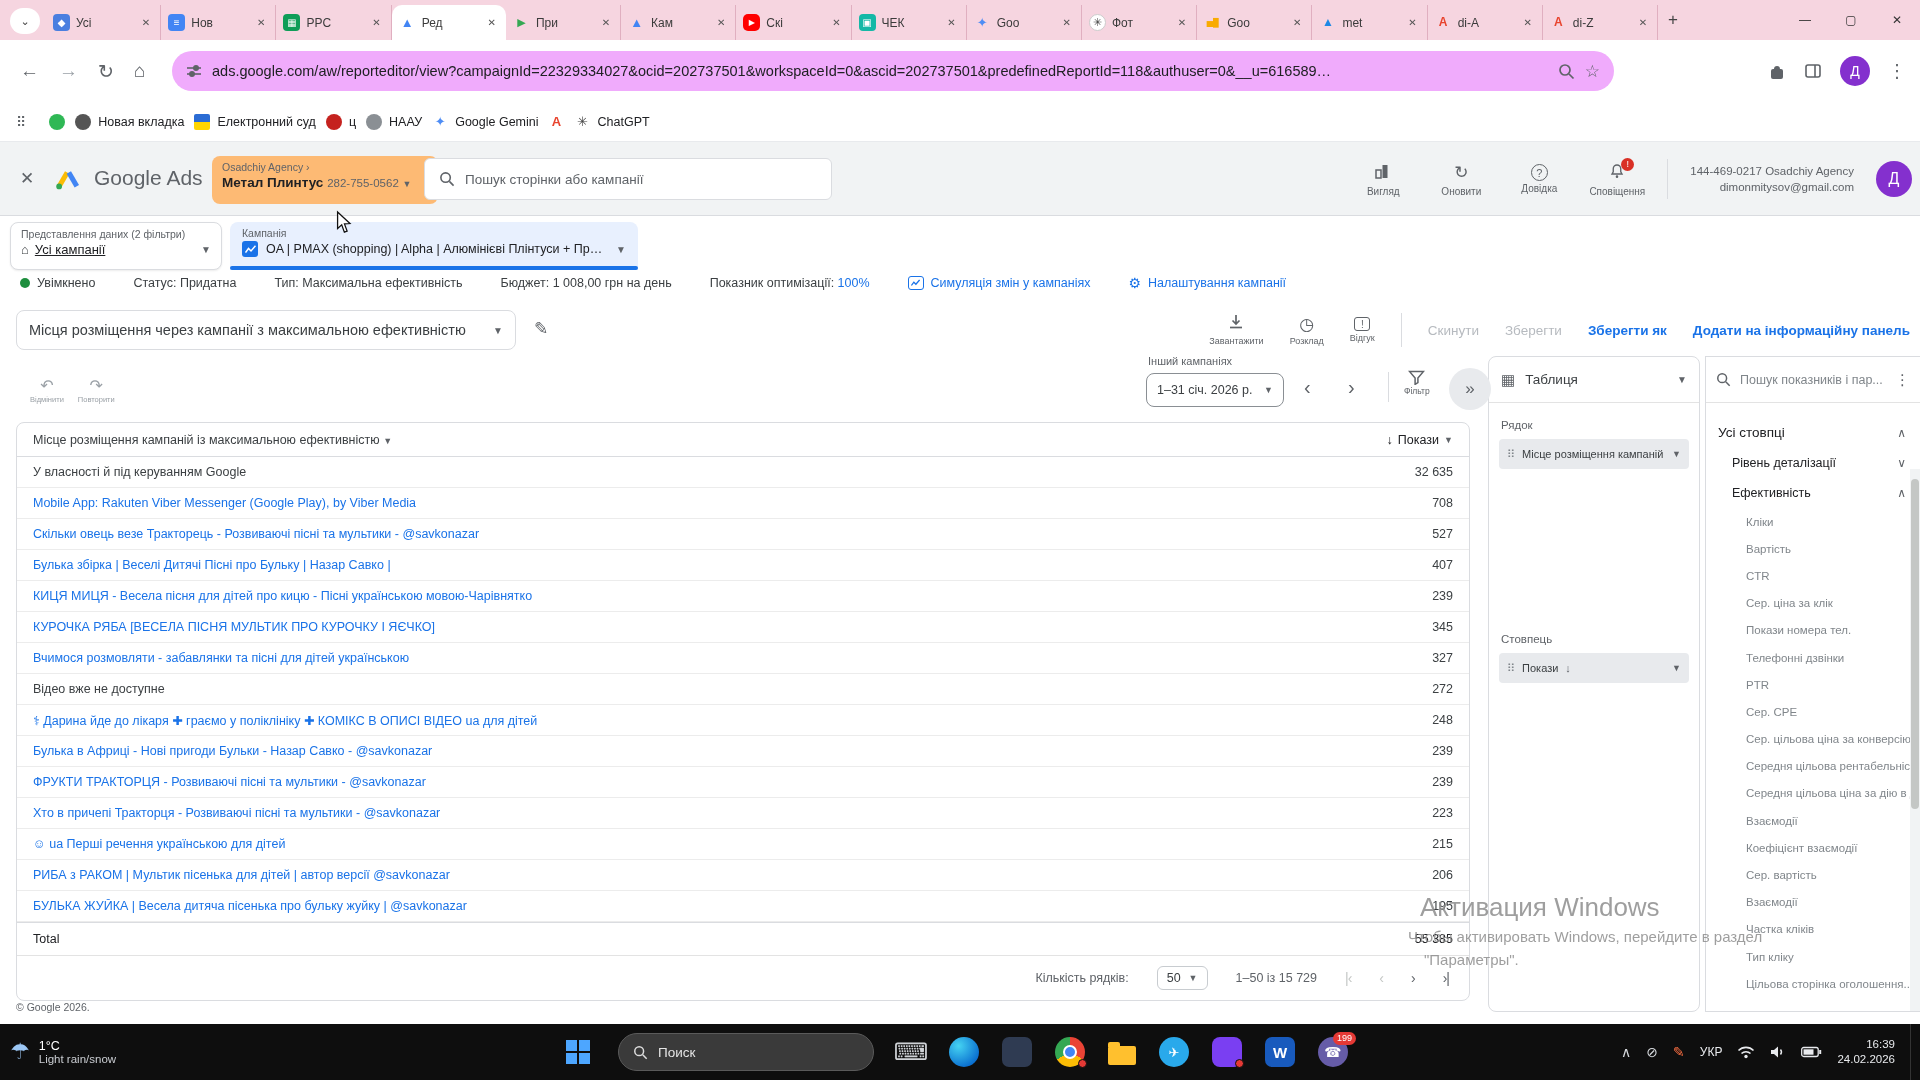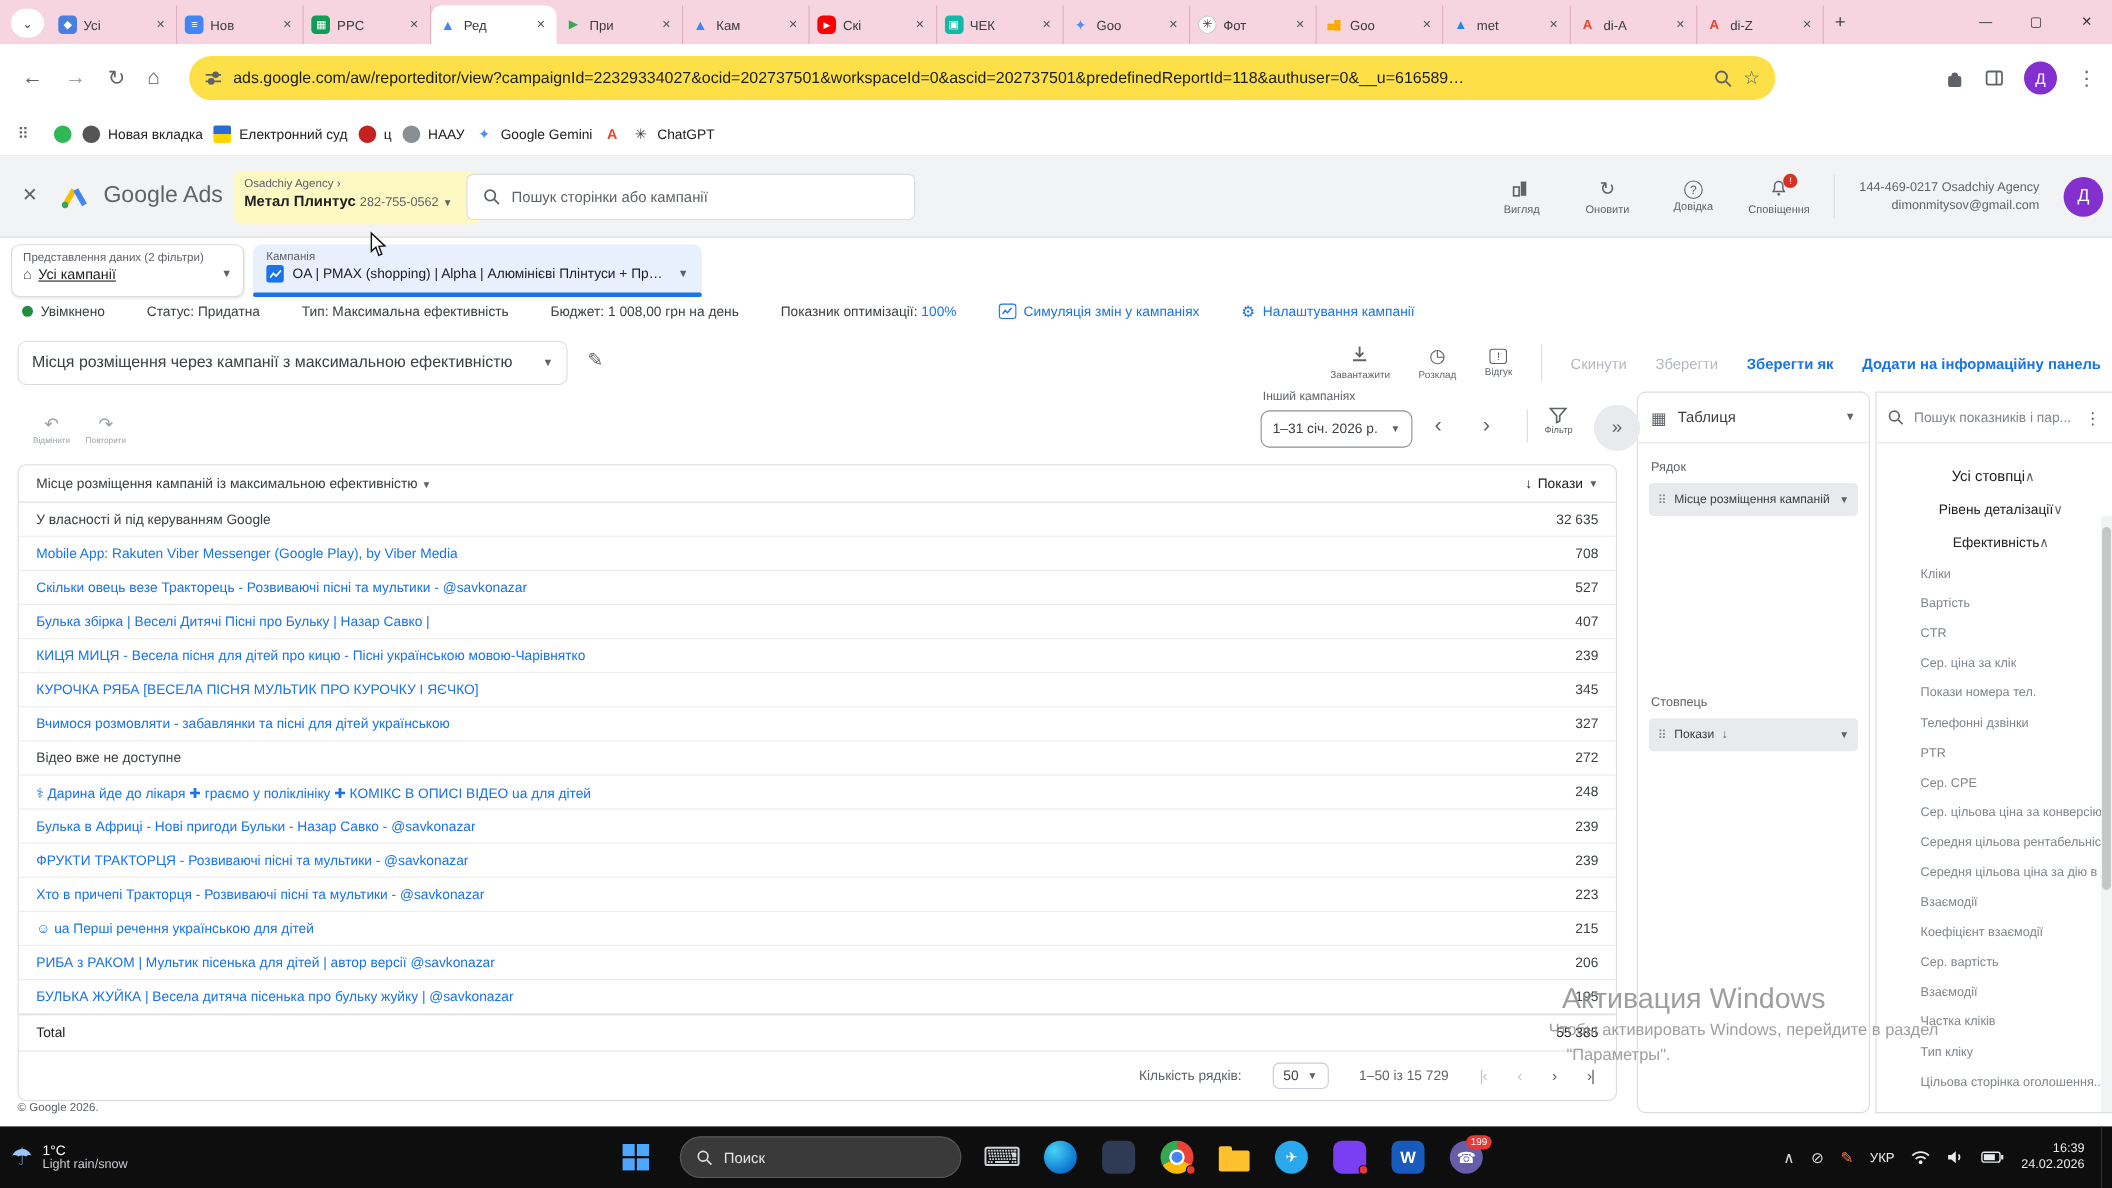--- a/index.html
+++ b/index.html
@@ -31,21 +31,21 @@
   .meteo-icon{background:transparent;color:#1e88e5;font-size:12px;}
   .dia-icon{background:transparent;color:#e8442e;font-weight:bold;font-size:12px;}
   .newtab-btn{position:absolute;left:1668px;top:10px;font-size:17px;color:#444;}
   .winctl{position:absolute;right:0;top:0;display:flex;height:40px;}
   .winctl span{width:46px;display:flex;align-items:center;justify-content:center;font-size:12px;color:#333;}
 
   
   .toolbar{position:absolute;left:0;top:40px;width:1920px;height:62px;background:#fff;display:flex;align-items:center;}
   .navbtn{font-size:19px;color:#5f6368;margin-left:20px;}
   .navbtn.fwd{color:#9aa0a6;}
-  .omnibox{position:absolute;left:172px;top:51px;width:1442px;height:40px;border-radius:20px;background:#fde047;
+  .omnibox{position:absolute;left:172px;top:51px;width:1442px;height:40px;border-radius:20px;background:#f0abfc;
     display:flex;align-items:center;padding:0 14px;gap:10px;}
   .url-text{font-size:14.5px;color:#202124;white-space:nowrap;overflow:hidden;flex:1;}
   .tb-icons{position:absolute;right:0;top:40px;height:62px;display:flex;align-items:center;gap:18px;padding-right:14px;}
   .tb-icons .g{color:#5f6368;font-size:18px;}
   .avatar-sm{width:30px;height:30px;border-radius:50%;background:#8430ce;color:#fff;display:flex;align-items:center;justify-content:center;font-size:14px;}
 
   
   .bookmarks{position:absolute;left:0;top:102px;width:1920px;height:40px;background:#fff;border-bottom:1px solid #e8eaed;
     display:flex;align-items:center;gap:22px;padding-left:16px;font-size:12.5px;color:#202124;}
   .bm{display:flex;align-items:center;gap:7px;}
@@ -58,21 +58,21 @@
   .gemini-bm{background:transparent;color:#4e8df5;font-size:13px;}
   .reda-icon{background:transparent;color:#e8442e;font-weight:bold;font-size:13px;}
   .chatgptbm-icon{background:transparent;color:#444;font-size:13px;}
   .grid-ic{color:#5f6368;font-size:14px;letter-spacing:1px;}
 
   
   .ads-header{position:absolute;left:0;top:142px;width:1920px;height:74px;background:#f1f3f4;border-bottom:1px solid #dadce0;}
   .close-x{position:absolute;left:20px;top:26px;font-size:17px;color:#5f6368;}
   .ads-logo{position:absolute;left:52px;top:22px;}
   .brand{position:absolute;left:94px;top:24px;font-size:21px;color:#5f6368;}
-  .acct-box{position:absolute;left:212px;top:14px;width:226px;height:48px;background:#fef9c3;border-radius:8px;padding:5px 10px;}
+  .acct-box{position:absolute;left:212px;top:14px;width:226px;height:48px;background:#fdba74;border-radius:8px;padding:5px 10px;}
   .acct-line1{font-size:10.5px;color:#5f6368;}
   .acct-line2{font-size:13.5px;color:#202124;font-weight:bold;margin-top:2px;white-space:nowrap;}
   .acct-id{font-weight:normal;font-size:11.5px;color:#5f6368;}
   .ads-search{position:absolute;left:424px;top:16px;width:408px;height:42px;background:#fff;border:1px solid #dadce0;border-radius:6px;
     display:flex;align-items:center;gap:10px;padding:0 14px;color:#5f6368;font-size:13.5px;}
   .hdr-right{position:absolute;right:8px;top:10px;display:flex;align-items:center;gap:22px;height:54px;}
   .hdr-ic{display:flex;flex-direction:column;align-items:center;gap:2px;color:#5f6368;font-size:10px;min-width:56px;}
   .hdr-ic .ig{font-size:18px;height:22px;position:relative;}
   .bell-badge{position:absolute;top:-4px;right:-8px;background:#d93025;color:#fff;border-radius:50%;width:13px;height:13px;
     font-size:9px;line-height:13px;text-align:center;}
@@ -147,21 +147,21 @@
   .pt-sec{font-size:11.5px;color:#5f6368;margin:16px 0 8px 12px;}
   .chip{margin:0 10px;height:30px;background:#e8eaed;border-radius:4px;display:flex;align-items:center;gap:7px;padding:0 8px;font-size:11px;color:#3c4043;}
   .chip .caret{margin-left:auto;font-size:9px;color:#5f6368;}
   .chip .handle{color:#80868b;font-size:11px;}
   .pt-gap{height:148px;}
 
   .panel-cols{position:absolute;left:1705px;top:356px;width:215px;height:656px;background:#fff;border:1px solid #dadce0;border-right:none;overflow:hidden;}
   .pc-search{height:46px;display:flex;align-items:center;gap:9px;padding:0 10px;border-bottom:1px solid #e3e3e3;color:#80868b;font-size:12.5px;}
   .pc-kebab{margin-left:auto;color:#5f6368;font-size:15px;}
   .pc-list{padding-top:14px;}
-  .pc-sec{display:flex;align-items:center;justify-content:center;padding:8px 14px 8px 12px;color:#202124;font-size:13.5px;}
+  .pc-sec{display:flex;align-items:center;justify-content:space-between;padding:8px 14px 8px 12px;color:#202124;font-size:13.5px;}
   .pc-sec.l1{padding-left:26px;font-size:12.5px;}
   .pc-sec .car{color:#5f6368;font-size:12px;}
   .metric-item{padding:7.6px 10px 7.6px 40px;font-size:11.5px;color:#80868b;white-space:nowrap;overflow:hidden;}
   .pc-scroll{position:absolute;right:0;top:112px;width:10px;height:544px;background:#f1f3f4;}
   .pc-thumb{position:absolute;right:1px;top:10px;width:8px;height:330px;background:#c4c7c5;border-radius:4px;}
 
   
   .wm{position:absolute;color:#8e8e8e;opacity:.85;z-index:9;pointer-events:none;}
   .wm1{left:1420px;top:892px;font-size:26px;}
   .wm2{left:1408px;top:928px;font-size:15px;}

